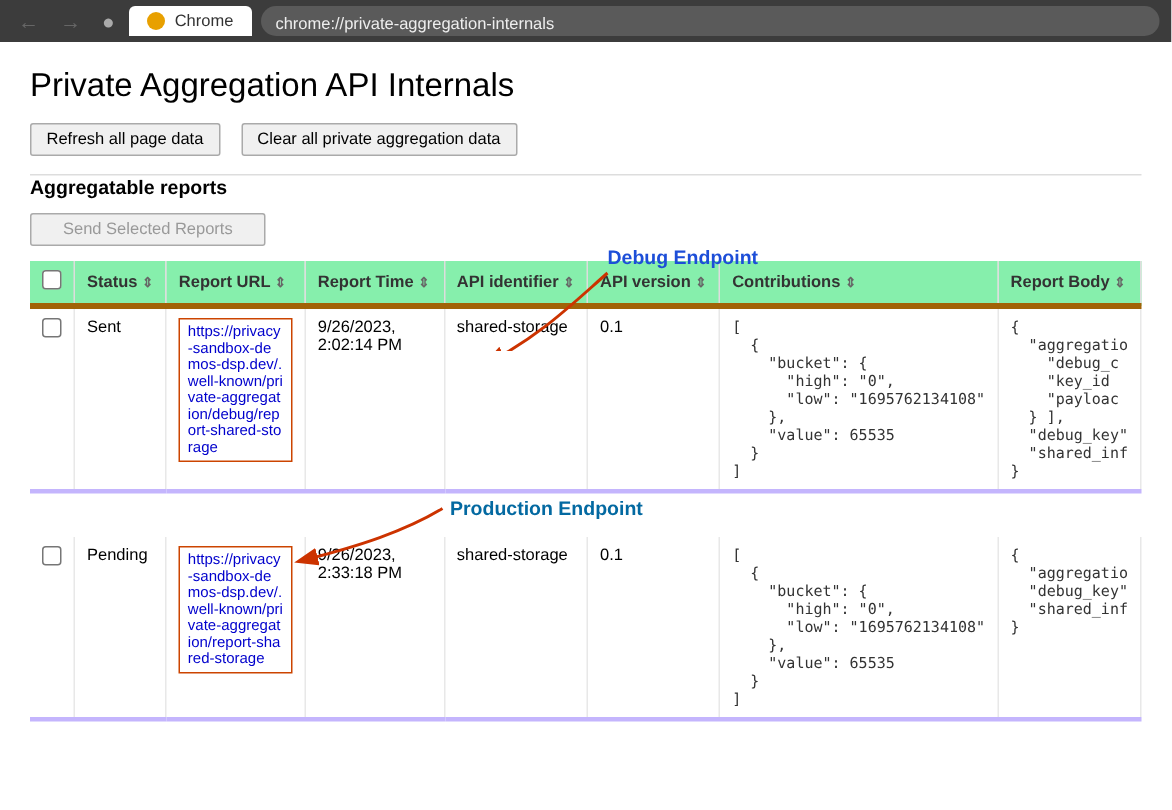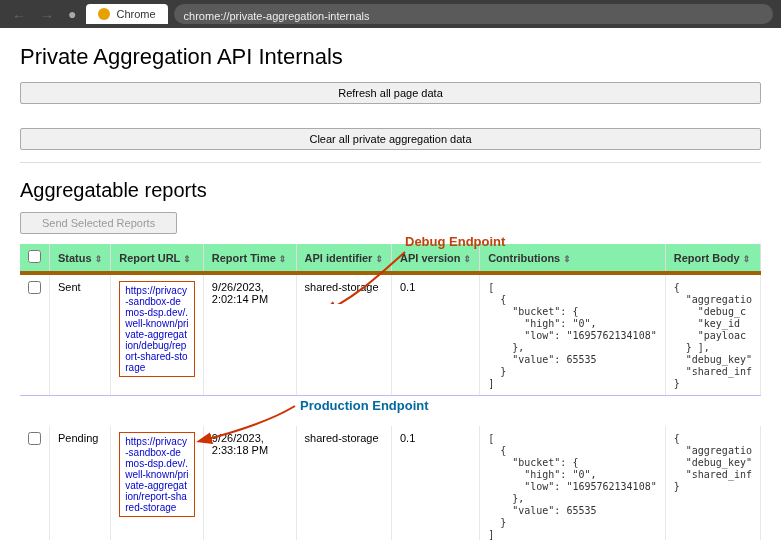--- a/index.html
+++ b/index.html
@@ -74,39 +74,37 @@
 
     .page-title {
       font-size: 22px;
       font-weight: normal;
       margin-bottom: 12px;
       color: #000;
     }
 
     .toolbar {
       display: flex;
-      gap: 24px;
-      margin-bottom: 16px;
+      gap: 14px;
       padding-bottom: 12px;
       border-bottom: 1px solid #ddd;
-      flex-direction: column;
     }
 
     .btn {
       background: #f0f0f0;
       border: 1px solid #aaa;
       padding: 4px 10px;
       font-size: 11px;
       cursor: pointer;
       border-radius: 2px;
     }
 
     .section-title {
-      font-size: 20px;
-      font-weight: normal;
+      font-size: 13px;
+      font-weight: bold;
       margin-bottom: 10px;
     }
 
     .send-btn {
       background: #f0f0f0;
       border: 1px solid #aaa;
       padding: 4px 21px;
       font-size: 11px;
       cursor: pointer;
       border-radius: 2px;
@@ -132,21 +130,21 @@
       font-weight: bold;
       font-size: 11px;
       color: #333;
       border-right: 1px solid #ddd;
       white-space: nowrap;
     }
 
     .reports-table td {
       padding: 6px 8px;
       vertical-align: top;
-      border-bottom: 1px solid #c4b5fd;
+      border-bottom: 3px solid #c4b5fd;
       border-right: 1px solid #e8e8e8;
       font-size: 11px;
     }
 
     .sort-arrow {
       font-size: 9px;
       color: #666;
     }
 
     .url-cell {
@@ -197,21 +195,21 @@
   </div>
 
   <div class="section-title">Aggregatable reports</div>
 
   <button class="send-btn">Send Selected Reports</button>
 
   
   <div class="table-wrapper">
 
     <div style="position:relative; width:100%; height:0;">
-      <div style="position:absolute; top:-10px; left:385px; color:#c2410c; font-size:13px; font-weight:bold; white-space:nowrap; z-index:10;">Debug Endpoint</div>
+      <div style="position:absolute; top:-10px; left:385px; color:#1d4ed8; font-size:13px; font-weight:bold; white-space:nowrap; z-index:10;">Debug Endpoint</div>
 
       <svg style="position:absolute; top:0px; left:260px; z-index:10;" width="140" height="60">
         <defs>
           <marker id="arr1" markerWidth="8" markerHeight="8" refX="6" refY="3" orient="auto">
             <path d="M0,0 L0,6 L8,3 z" fill="#cc3300"></path>
           </marker>
         </defs>
         <path d="M 125,8 C 100,30 80,50 45,68" stroke="#cc3300" stroke-width="2" fill="none" marker-end="url(#arr1)"></path>
       </svg>
     </div>

